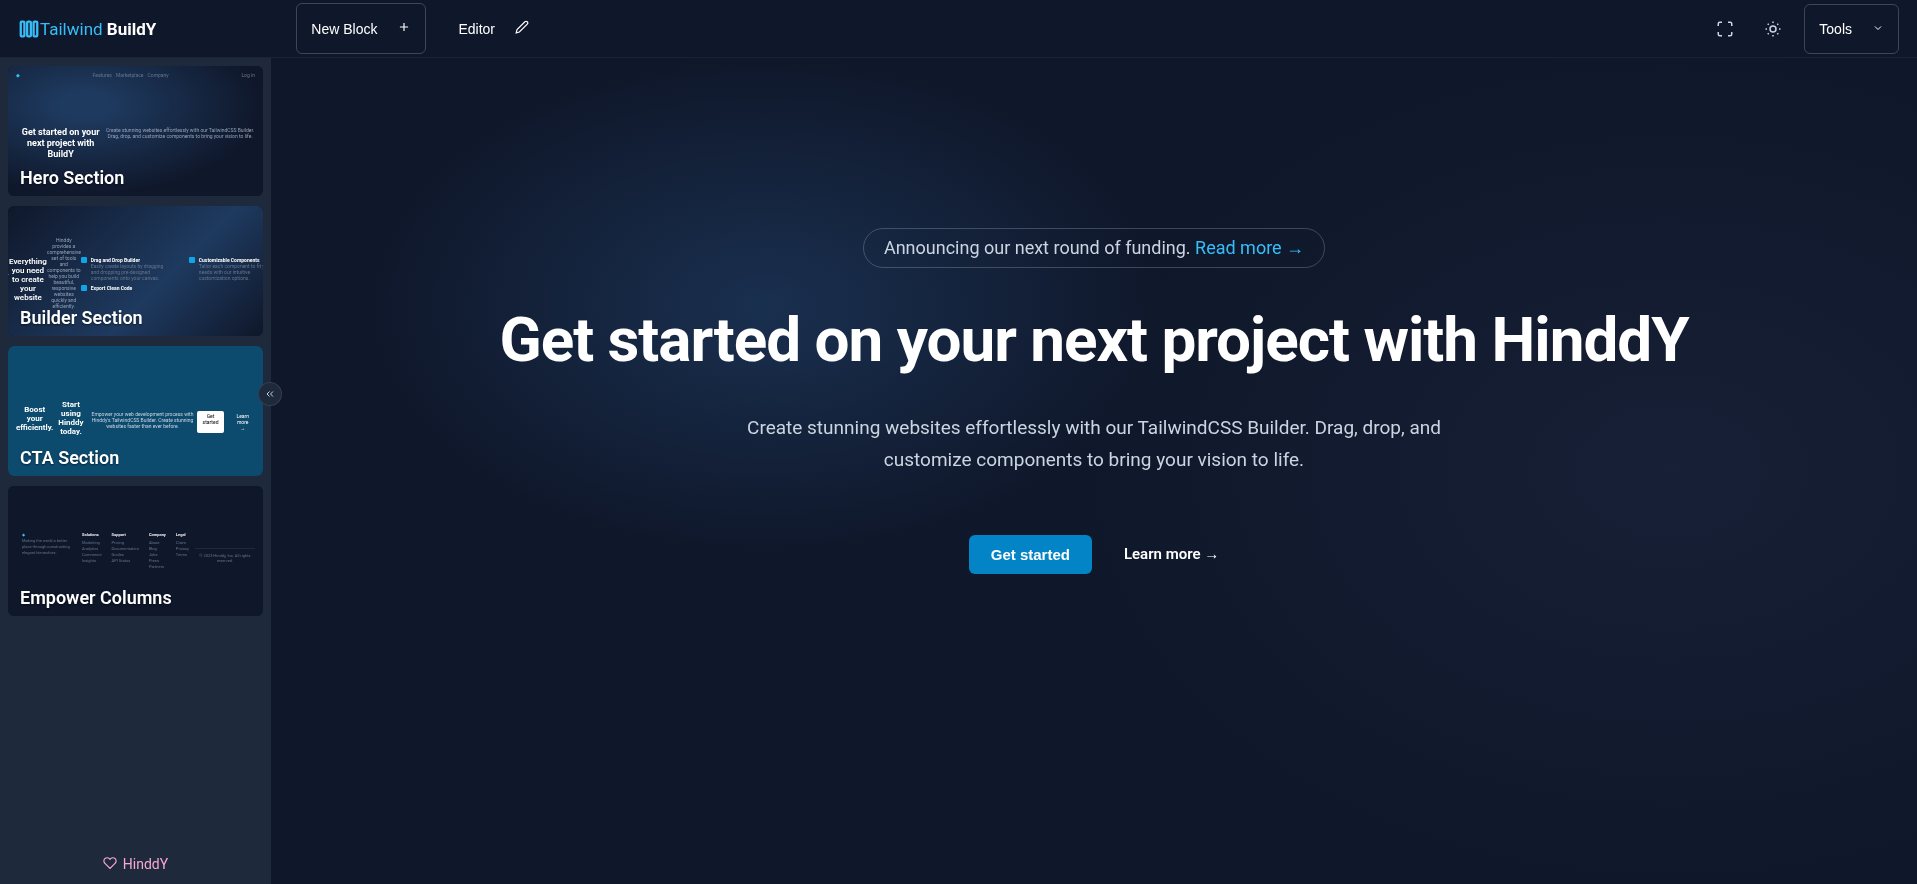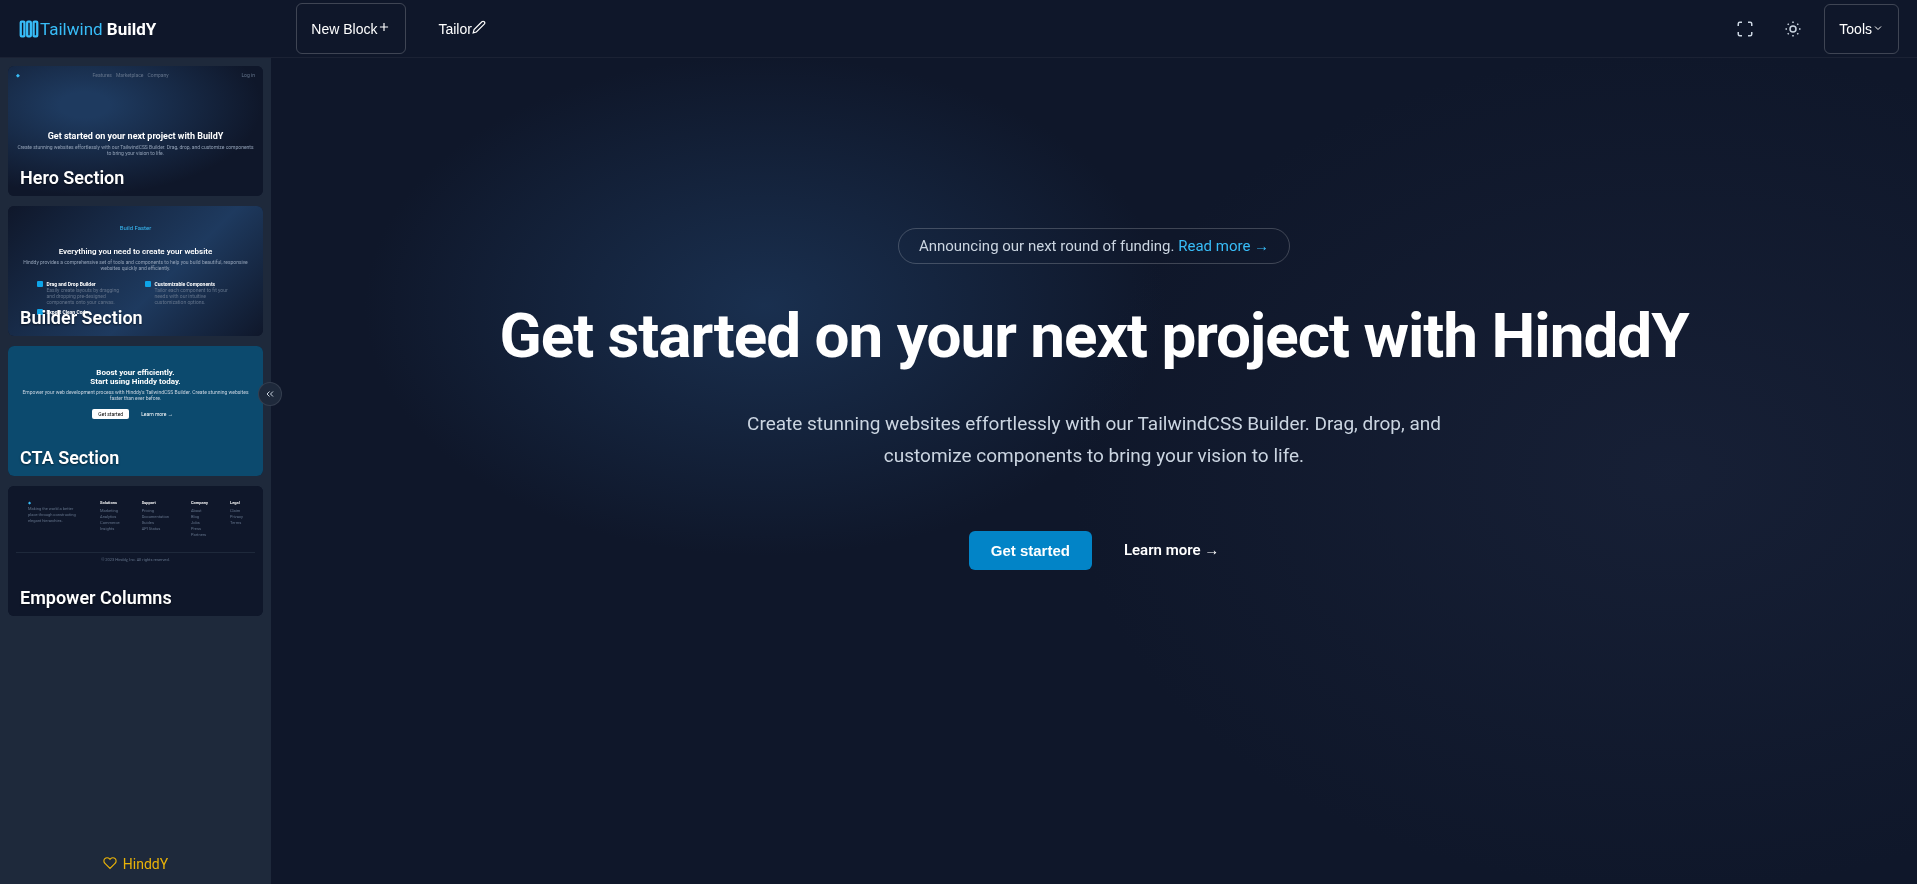--- a/index.html
+++ b/index.html
@@ -3,29 +3,29 @@
 <meta charset="utf-8">
 <style>
 *{margin:0;padding:0;box-sizing:border-box}
 body{font-family:-apple-system,BlinkMacSystemFont,"Segoe UI",Roboto,sans-serif;background:#0f172a;color:#fff;overflow:hidden;width:1917px;height:884px}
 .header{height:58px;background:#0f172a;display:flex;align-items:center;padding:0 18px;border-bottom:1px solid rgba(255,255,255,.05)}
 .logo{display:flex;align-items:center;gap:0;font-size:17px}
 .logo-icon{color:#38bdf8;display:flex;align-items:center}
 .logo-text .light{font-weight:400;color:#38bdf8}
 .logo-text .bold{font-weight:700;color:#fff}
 .header-buttons{display:flex;align-items:center;gap:18px;margin-left:140px}
-.btn{display:flex;align-items:flex-end;gap:0;padding:16px 14px;font-size:14px;border-radius:6px;cursor:pointer;color:#fff;background:transparent;border:none}
+.btn{display:flex;align-items:flex-end;gap:20px;padding:16px 14px;font-size:14px;border-radius:6px;cursor:pointer;color:#fff;background:transparent;border:none}
 .btn-outline{border:1px solid rgba(255,255,255,.2)}
 .header-right{margin-left:auto;display:flex;align-items:center;gap:14px}
 .icon-btn{width:34px;height:34px;display:flex;align-items:center;justify-content:center;cursor:pointer;color:#cbd5e1}
 
 .main{display:flex;height:826px}
 .sidebar{width:271px;background:#1e293b;padding:8px;overflow-y:auto;position:relative}
 .block-item{background:#0f172a;border-radius:6px;margin-bottom:10px;overflow:hidden;cursor:pointer;position:relative}
-.block-thumb{height:130px;background:linear-gradient(135deg,#0f172a 0%,#1e3a5f 60%,#0f172a 100%);padding:8px;display:flex;flex-direction:column;align-items:center;justify-content:center;text-align:center;position:relative}
+.block-thumb{height:130px;background:linear-gradient(135deg,#0f172a 0%,#1e3a5f 60%,#0f172a 100%);padding:8px;display:flex;flex-direction:row;align-items:center;justify-content:center;text-align:center;position:relative}
 .block-thumb.hero{background:radial-gradient(ellipse at 30% 30%,#1e3a5f 10%,#0f172a 70%)}
 .block-thumb.cta{background:#0c4a6e}
 .block-thumb.footer{background:#0f172a}
 .thumb-nav{position:absolute;top:6px;width:100%;display:flex;justify-content:space-between;padding:0 8px;font-size:5px;color:#64748b}
 .thumb-nav-left{display:flex;gap:4px}
 .thumb-title{font-size:9px;font-weight:700;line-height:1.2;margin-top:25px}
 .thumb-sub{font-size:5px;color:#94a3b8;margin-top:3px;line-height:1.2}
 .thumb-feat-title{font-size:6px;color:#38bdf8}
 .thumb-feat-head{font-size:8px;font-weight:600;margin-top:16px}
 .thumb-feat-grid{display:flex;gap:18px;margin-top:10px;font-size:5px}
@@ -34,27 +34,27 @@
 .thumb-feat-icon{width:6px;height:6px;background:#0ea5e9;border-radius:1px;flex-shrink:0}
 .thumb-cta-btns{display:flex;gap:6px;margin-top:8px}
 .thumb-cta-btn{font-size:5px;padding:2px 6px;border-radius:2px}
 .thumb-cta-btn.primary{background:#fff;color:#000}
 .thumb-footer-cols{display:flex;gap:10px;font-size:4px;padding:6px;width:100%;justify-content:space-around}
 .thumb-footer-col{text-align:left}
 .thumb-footer-col .h{font-weight:600;margin-bottom:2px}
 .thumb-footer-col div{color:#64748b;line-height:1.5}
 .thumb-footer-bottom{font-size:4px;color:#64748b;margin-top:8px;border-top:1px solid #1e293b;padding-top:4px;width:100%;text-align:center}
 .block-label{position:absolute;bottom:8px;left:12px;font-size:18px;font-weight:600;color:#fff;text-shadow:0 1px 2px rgba(0,0,0,.5);z-index:2}
-.sidebar-footer{position:absolute;bottom:0;left:0;right:0;height:40px;display:flex;align-items:center;justify-content:center;gap:6px;font-size:14px;color:#eab308;background:#1e293b}
+.sidebar-footer{position:absolute;bottom:0;left:0;right:0;height:40px;display:flex;align-items:center;justify-content:center;gap:6px;font-size:14px;color:#f9a8d4;background:#1e293b}
 
 .collapse-btn{position:absolute;left:258px;top:382px;width:24px;height:24px;background:#1e293b;border:1px solid rgba(255,255,255,.1);border-radius:50%;display:flex;align-items:center;justify-content:center;cursor:pointer;z-index:10;color:#cbd5e1}
 
 .canvas{flex:1;background:radial-gradient(ellipse 800px 500px at 30% 30%,rgba(30,58,95,.7) 0%,rgba(15,23,42,.9) 50%,#0f172a 100%);padding:60px 40px;display:flex;flex-direction:column;align-items:center;overflow:hidden;position:relative}
 .canvas::before{content:'';position:absolute;top:0;left:0;right:0;bottom:0;background:radial-gradient(ellipse 1000px 700px at 85% 50%,rgba(30,40,65,.5) 0%,transparent 60%)}
-.announce{border:1px solid rgba(255,255,255,.2);border-radius:999px;padding:8px 20px;font-size:15px;color:#cbd5e1;margin-top:110px;position:relative;z-index:1}
+.announce{border:1px solid rgba(255,255,255,.2);border-radius:999px;padding:8px 20px;font-size:18px;color:#cbd5e1;margin-top:110px;position:relative;z-index:1}
 .announce a{color:#38bdf8;text-decoration:none}
 .hero-title{font-size:62px;font-weight:700;line-height:1.1;margin-top:38px;letter-spacing:-1px;position:relative;z-index:1}
 .hero-desc{font-size:19px;color:#cbd5e1;text-align:center;max-width:720px;margin-top:38px;line-height:1.7;position:relative;z-index:1}
 .hero-btns{display:flex;gap:32px;align-items:center;margin-top:58px;position:relative;z-index:1}
 .btn-primary{background:#0284c7;color:#fff;padding:11px 22px;border-radius:6px;font-size:15px;font-weight:600;cursor:pointer;border:none}
 .btn-text{font-size:15px;font-weight:600;cursor:pointer;display:flex;align-items:center;gap:6px}
 </style>
 </head>
 <body>
 
@@ -70,21 +70,21 @@
     <span class="logo-text"><span class="light">Tailwind </span><span class="bold">BuildY</span></span>
   </div>
   <div class="header-buttons">
     <button class="btn btn-outline">
       <span>New Block</span>
       <span><svg width="14" height="14" viewBox="0 0 24 24" fill="none" stroke="currentColor" stroke-width="2">
             <path d="M12 5v14M5 12h14"></path>
           </svg></span>
     </button>
     <button class="btn">
-      <span>Tailor</span>
+      <span>Editor</span>
       <span><svg width="14" height="14" viewBox="0 0 24 24" fill="none" stroke="currentColor" stroke-width="2">
             <path d="M17 3a2.8 2.8 0 1 1 4 4L7.5 20.5 2 22l1.5-5.5L17 3z"></path>
           </svg></span>
     </button>
   </div>
   <div class="header-right">
     <div class="icon-btn">
       <svg width="18" height="18" viewBox="0 0 24 24" fill="none" stroke="currentColor" stroke-width="2">
           <path d="M8 3H5a2 2 0 0 0-2 2v3m18 0V5a2 2 0 0 0-2-2h-3m0 18h3a2 2 0 0 0 2-2v-3M3 16v3a2 2 0 0 0 2 2h3"></path>
         </svg>

